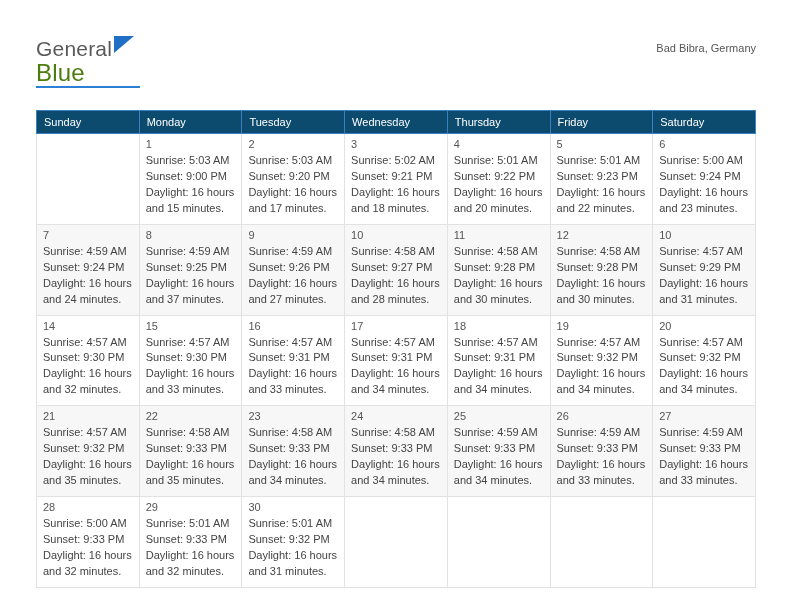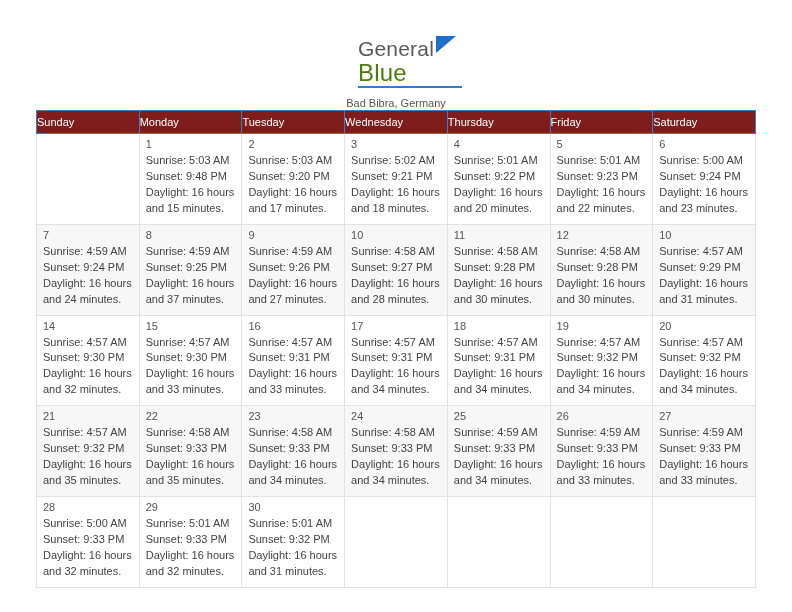--- a/index.html
+++ b/index.html
@@ -17,24 +17,23 @@
   .page {
     position: relative;
     width: 792px;
     height: 612px;
     box-sizing: border-box;
     padding: 30px 36px 0 36px;
   }
   
   .header {
     display: flex;
-    align-items: center;
+    align-items: flex-start;
     justify-content: space-between;
     height: 70px;
-    flex-direction: column;
   }
   .logo {
     position: relative;
     padding-top: 8px;
     line-height: 1;
   }
   .logo-general {
     font-size: 21px;
     color: #5a5a5a;
     letter-spacing: 0.2px;
@@ -79,26 +78,26 @@
     margin-top: 12px;
   }
   
   table.calendar {
     width: 720px;
     border-collapse: collapse;
     margin-top: 10px;
     table-layout: fixed;
   }
   table.calendar th {
-    background: #7f1d1d;
+    background: #0c4a6e;
     color: #ffffff;
     font-size: 11px;
     font-weight: normal;
     text-align: left;
-    padding: 5px 0;
+    padding: 5px 7px;
     border: 1px solid #3a7fc1;
   }
   table.calendar td {
     border: 1px solid #e2e2e2;
     vertical-align: top;
     padding: 4px 6px 7px 6px;
     height: 78px;
     box-sizing: border-box;
   }
   tr.week-a td { background: #ffffff; }
@@ -147,21 +146,21 @@
       </tr>
     </thead>
     <tbody>
 
       <tr class="week-a">
         <td class="empty"></td>
         <td>
           <span class="daynum">1</span>
           <div class="info">
             <div>Sunrise: 5:03 AM</div>
-            <div>Sunset: 9:48 PM</div>
+            <div>Sunset: 9:00 PM</div>
             <div>Daylight: 16 hours</div>
             <div>and 15 minutes.</div>
           </div>
         </td>
         <td>
           <span class="daynum">2</span>
           <div class="info">
             <div>Sunrise: 5:03 AM</div>
             <div>Sunset: 9:20 PM</div>
             <div>Daylight: 16 hours</div>

